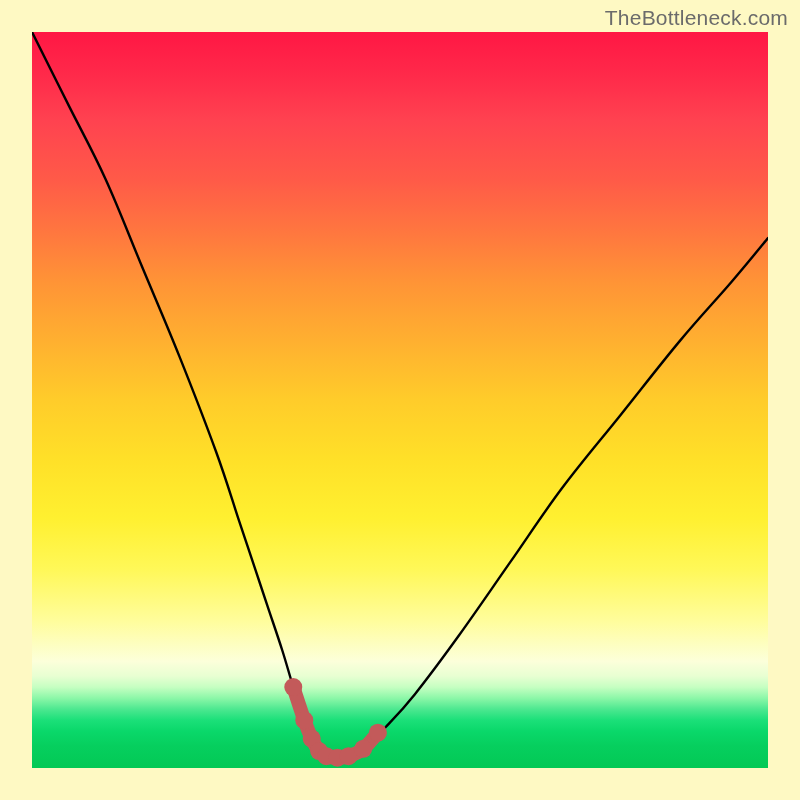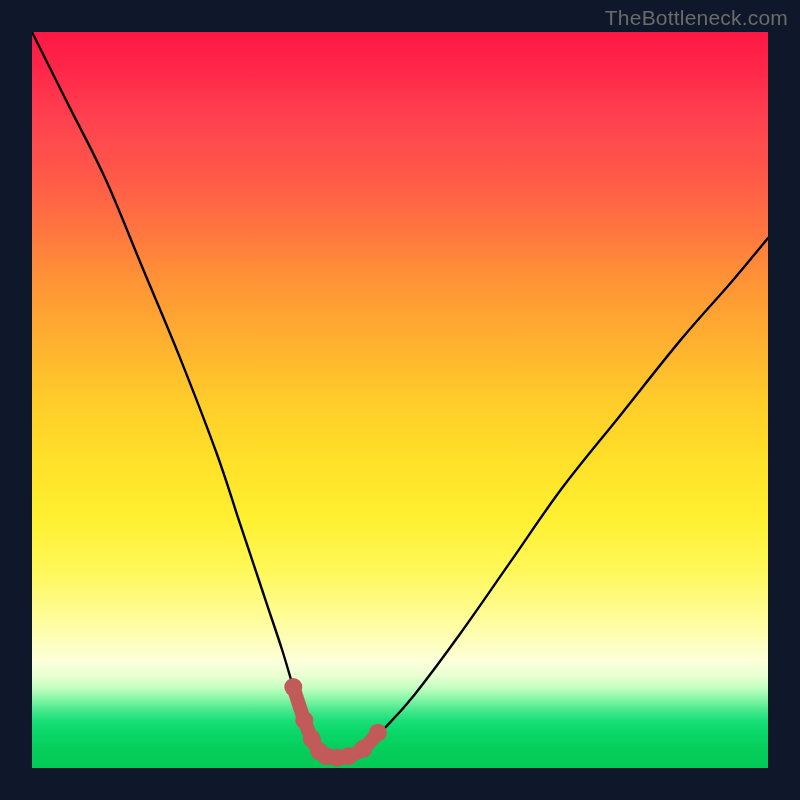--- a/index.html
+++ b/index.html
@@ -10,21 +10,21 @@
     background: #000;
     overflow: hidden;
     font-family: Arial, Helvetica, sans-serif;
   }
   .frame {
     position: absolute;
     top: 0;
     left: 0;
     width: 800px;
     height: 800px;
-    background: #0f172a;
+    background: #fef9c3;
   }
   .plot {
     position: absolute;
     top: 32px;
     left: 32px;
     width: 736px;
     height: 736px;
     overflow: hidden;
   }
   .gradient {

